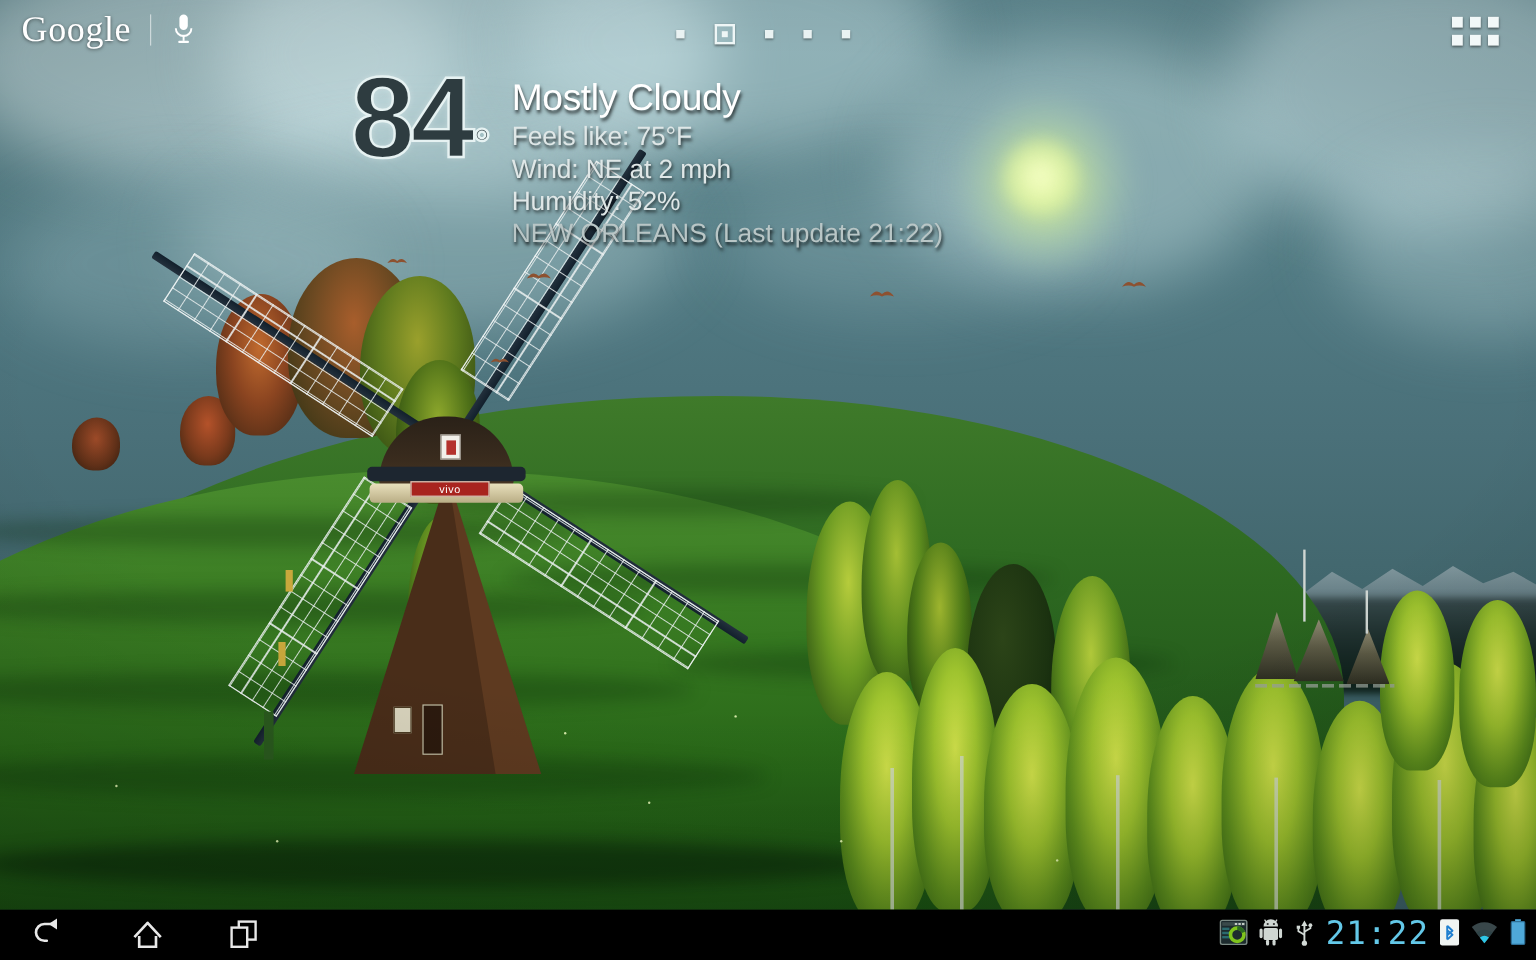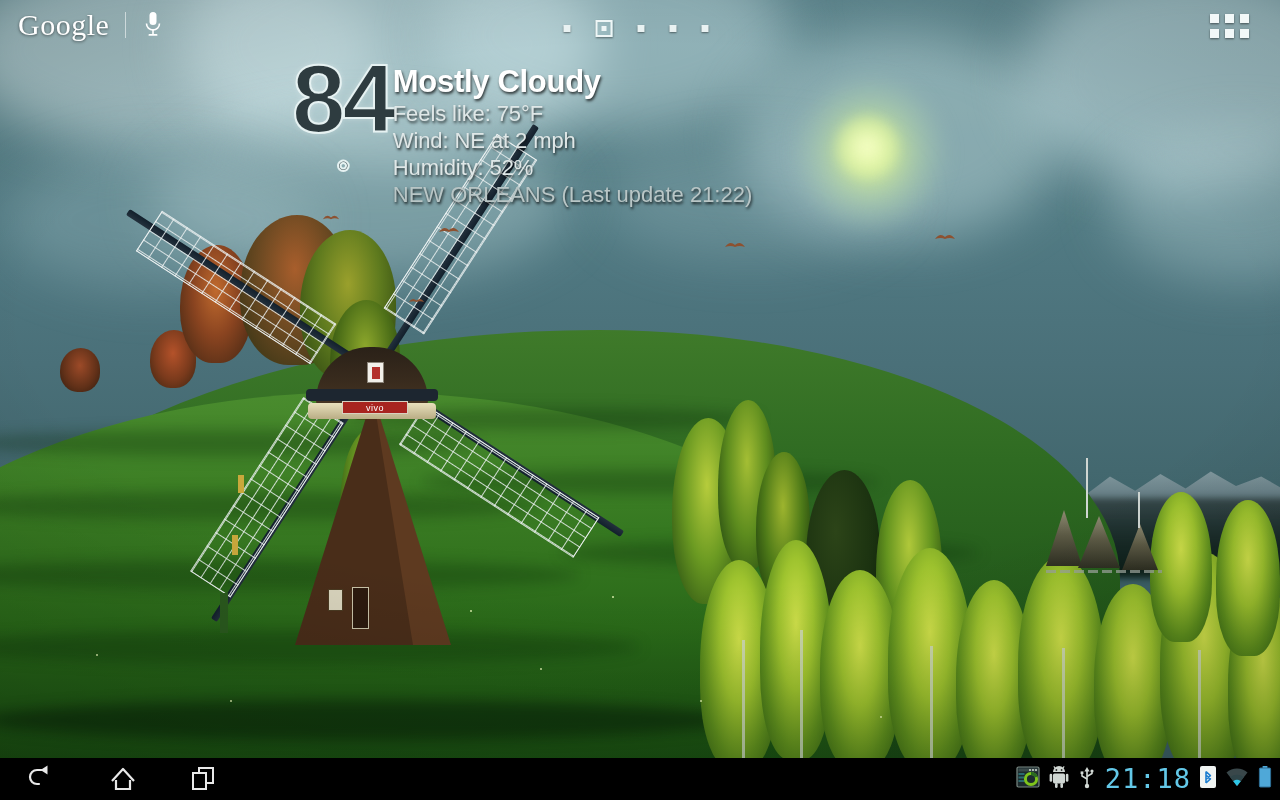--- a/index.html
+++ b/index.html
@@ -291,40 +291,40 @@
     box-shadow:0 1px 2px rgba(0,0,0,.5);
   }
 
   
   #weather {
     position:absolute; left:292px; top:52px;
     display:flex; align-items:flex-start;
     z-index:18; cursor:pointer;
   }
   #tempBlock {
-    display:flex; align-items:center;
-    flex-direction:column;
+    display:flex; align-items:flex-end;
+    margin-right:18px;
   }
   #tempValue {
     font-family:"Liberation Sans", sans-serif;
     font-size:96px; font-weight:bold; line-height:94px;
     color:#2e3c40;
     letter-spacing:-3px;
     -webkit-text-stroke:2px #e6f2f2;
     text-shadow:0 0 6px rgba(255,255,255,.35);
   }
   #tempDeg {
     font-size:34px; line-height:52px; font-weight:bold;
     color:#2e3c40;
     -webkit-text-stroke:2px #e6f2f2;
     margin-left:2px;
   }
   #wxText { padding-top:12px; }
   #wxCondition {
-    font-size:31px; font-weight:bold; color:#ffffff;
+    font-size:31px; font-weight:normal; color:#ffffff;
     line-height:36px; letter-spacing:-.3px;
     text-shadow:1px 2px 3px rgba(0,0,0,.75);
   }
   .wxLine {
     font-size:22px; color:#dfe7e7; line-height:27px;
     letter-spacing:-.1px;
     text-shadow:1px 2px 3px rgba(0,0,0,.75);
   }
   #wxLocation {
     font-size:22px; color:#b9c6c6; line-height:28px;
@@ -608,21 +608,21 @@
           <circle cx="9" cy="21" r="2.2" fill="#d3dad6"></circle>
           <rect x="8.2" y="5" width="1.6" height="15" fill="#d3dad6"></rect>
           <path d="M9 2 L11.6 6.6 L6.4 6.6 Z" fill="#d3dad6"></path>
           <path d="M9 14 L4 11 L4 8.5" stroke="#d3dad6" stroke-width="1.5" fill="none"></path>
           <rect x="2.6" y="6.4" width="2.8" height="2.6" fill="#d3dad6"></rect>
           <path d="M9 11.5 L14 8.5 L14 7" stroke="#d3dad6" stroke-width="1.5" fill="none"></path>
           <circle cx="14" cy="6" r="1.6" fill="#d3dad6"></circle>
         </svg>
       </span>
 
-      <span id="clock">21:18</span>
+      <span id="clock">21:22</span>
 
       <span class="sysIcon">
         <svg width="16" height="24" viewBox="0 0 16 24">
           <rect x="0" y="1" width="16" height="22" rx="2" fill="#f0f4f2"></rect>
           <path d="M6 6.5 L10.4 10.6 L6 14.4 M6 18 L10.4 13.9 L6 10.2 M6 6.5 L6 18" stroke="#1f7fd0" stroke-width="1.6" fill="none" stroke-linejoin="round"></path>
         </svg>
       </span>
 
       <span class="sysIcon">
         <svg width="24" height="22" viewBox="0 0 24 22">

